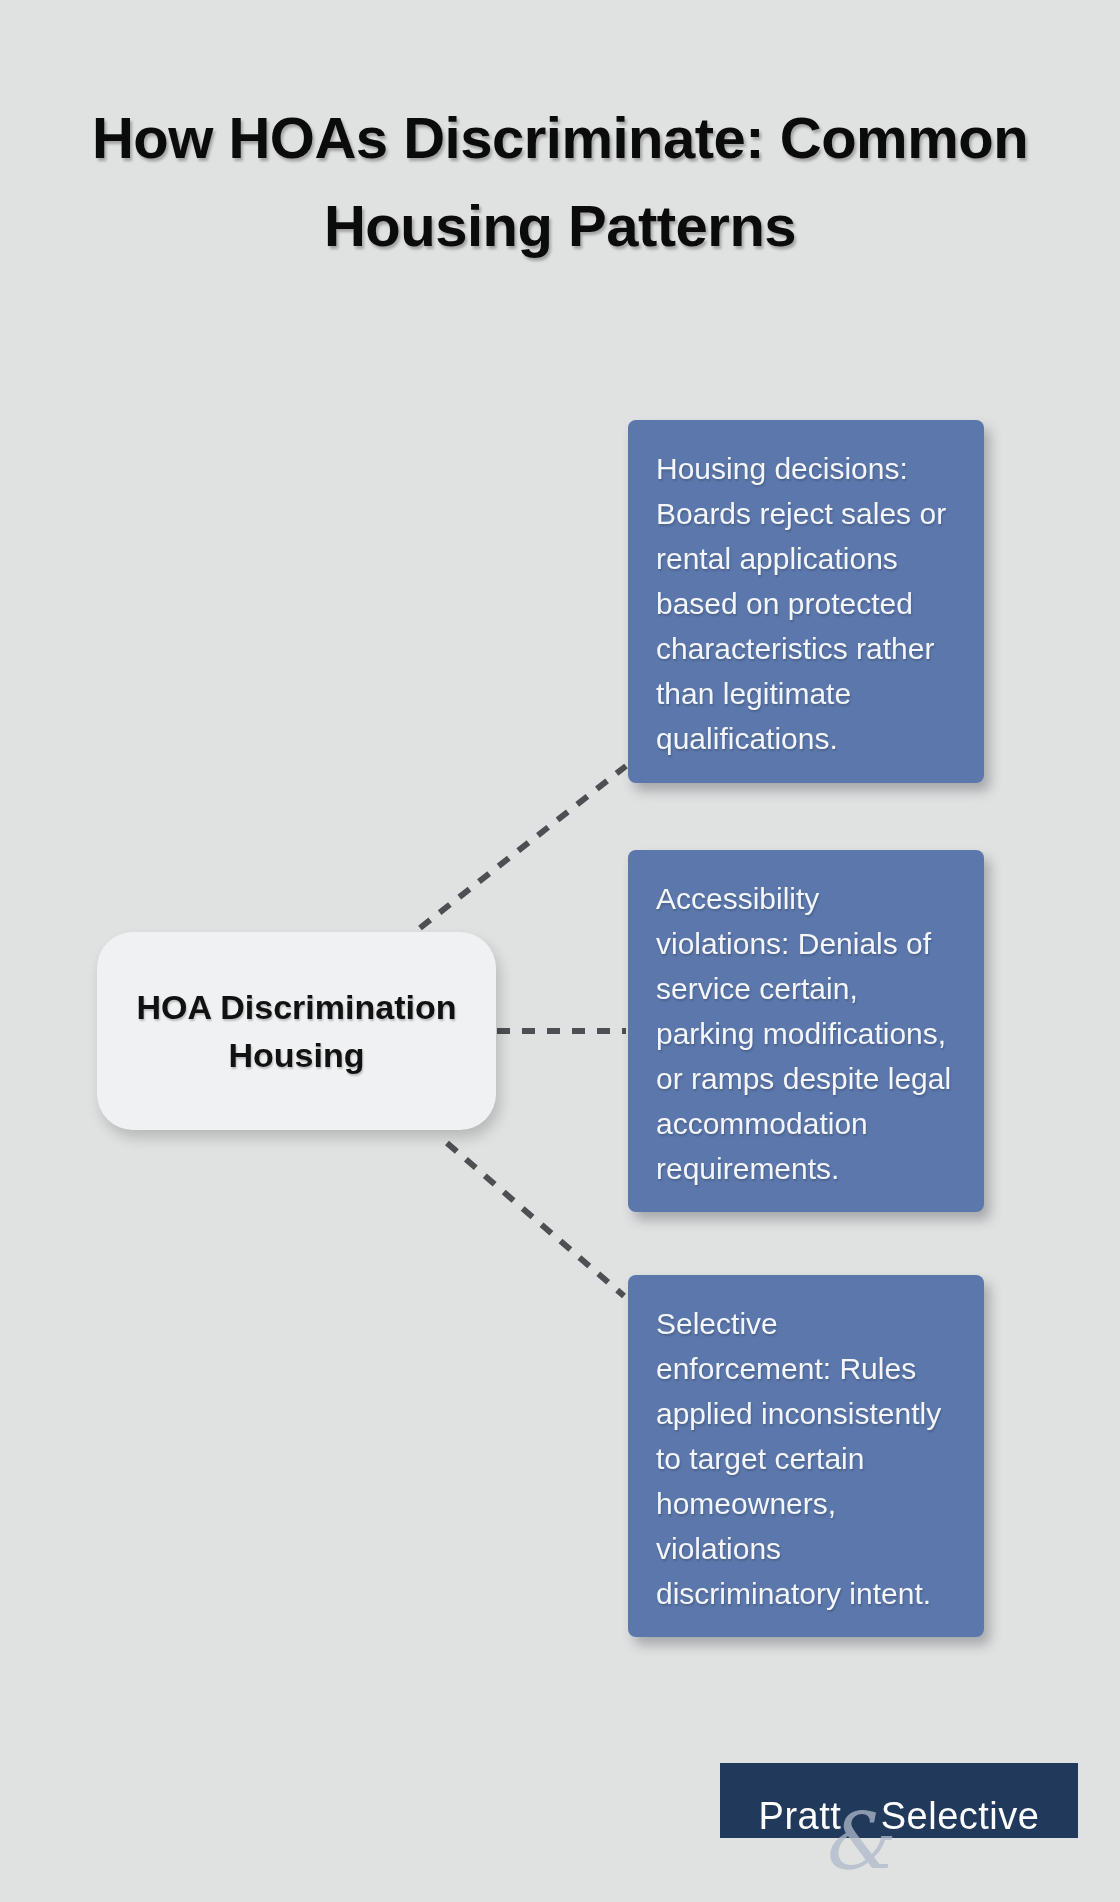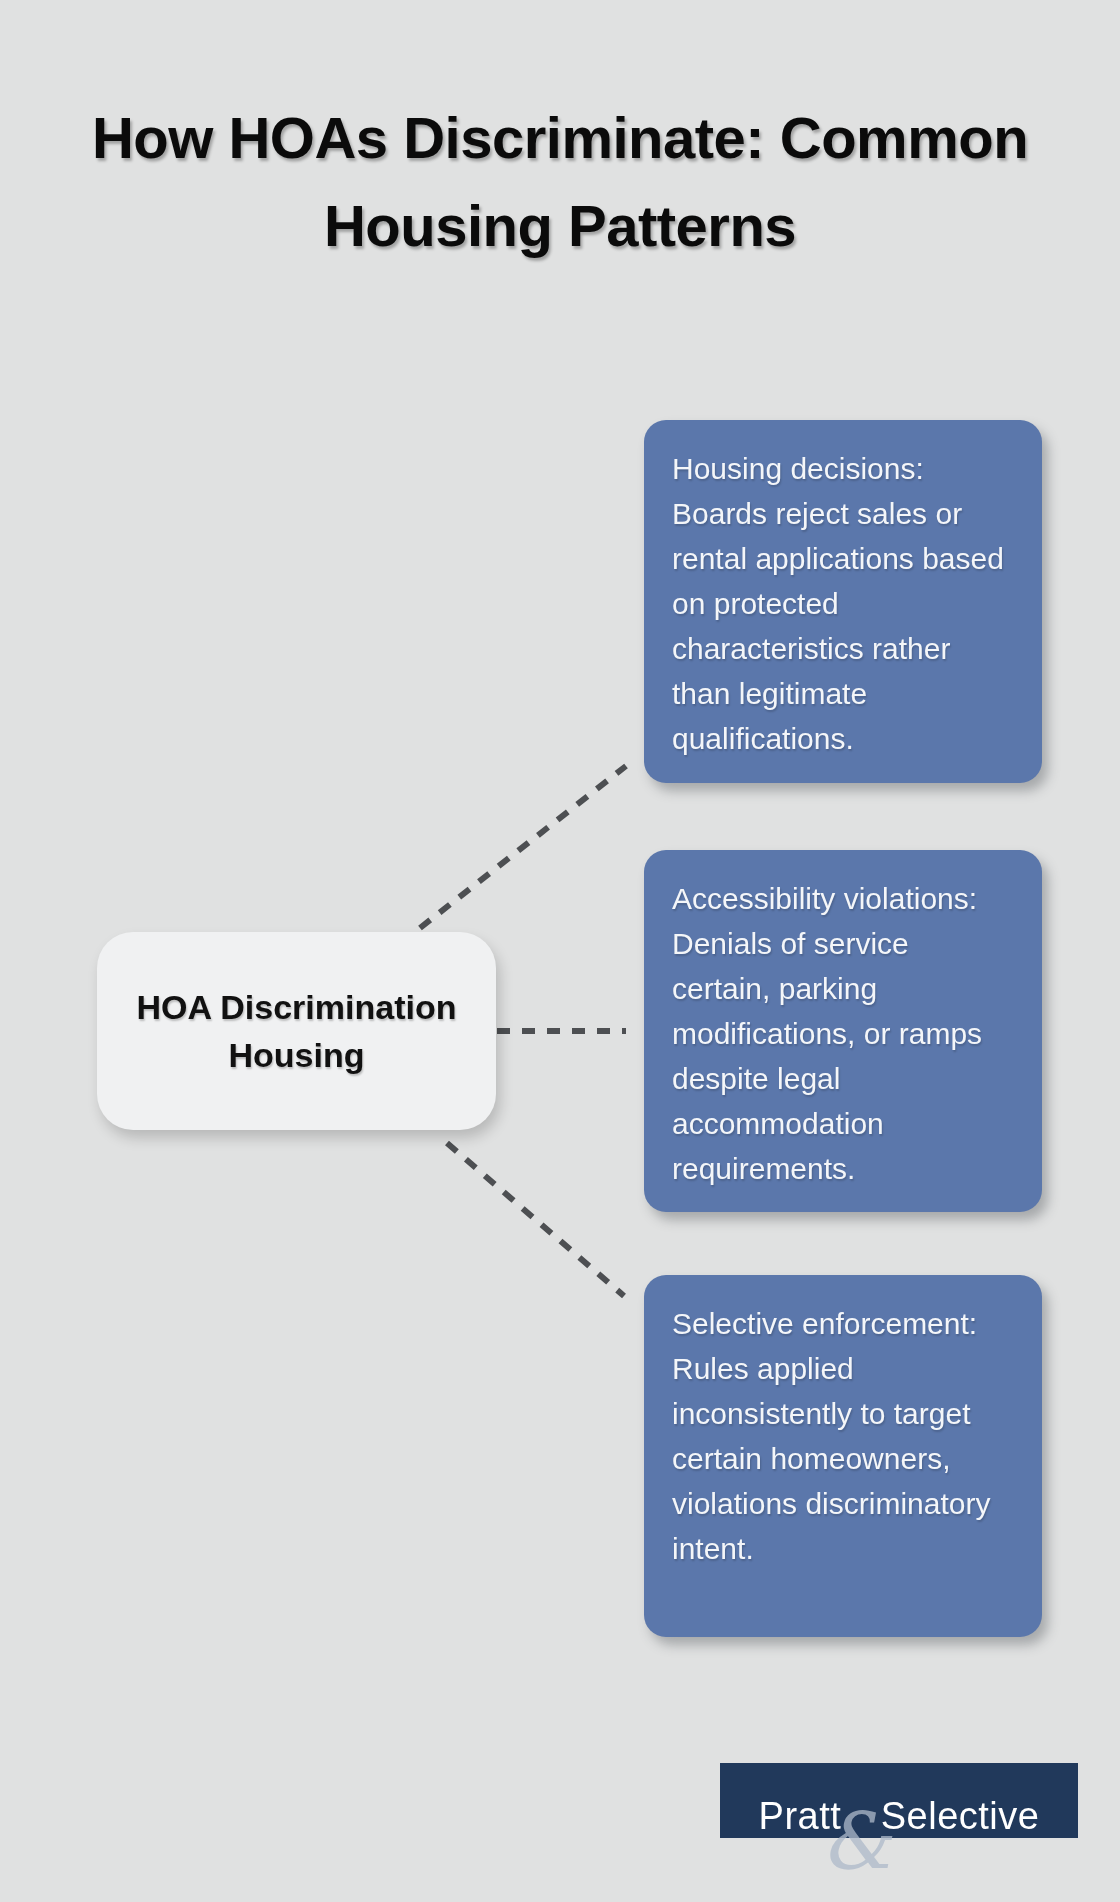--- a/index.html
+++ b/index.html
@@ -62,24 +62,24 @@
   .center-node .node-label{
     font-size:34px;
     font-weight:bold;
     line-height:48px;
     color:var(--node-text);
     text-shadow:1px 2px 2px rgba(0,0,0,0.22);
     width:320px;
   }
   .branch{
     position:absolute;
-    left:644px;
-    width:398px;
+    left:628px;
+    width:356px;
     background:var(--branch-fill);
-    border-radius:22px;
+    border-radius:8px;
     box-shadow:6px 8px 12px rgba(60,65,72,0.35);
     padding:26px 28px;
     color:var(--branch-text);
     font-size:30px;
     line-height:45px;
     text-shadow:1px 2px 2px rgba(0,0,0,0.18);
   }
   .branch-1{top:420px;height:363px;}
   .branch-2{top:850px;height:362px;}
   .branch-3{top:1275px;height:362px;}

